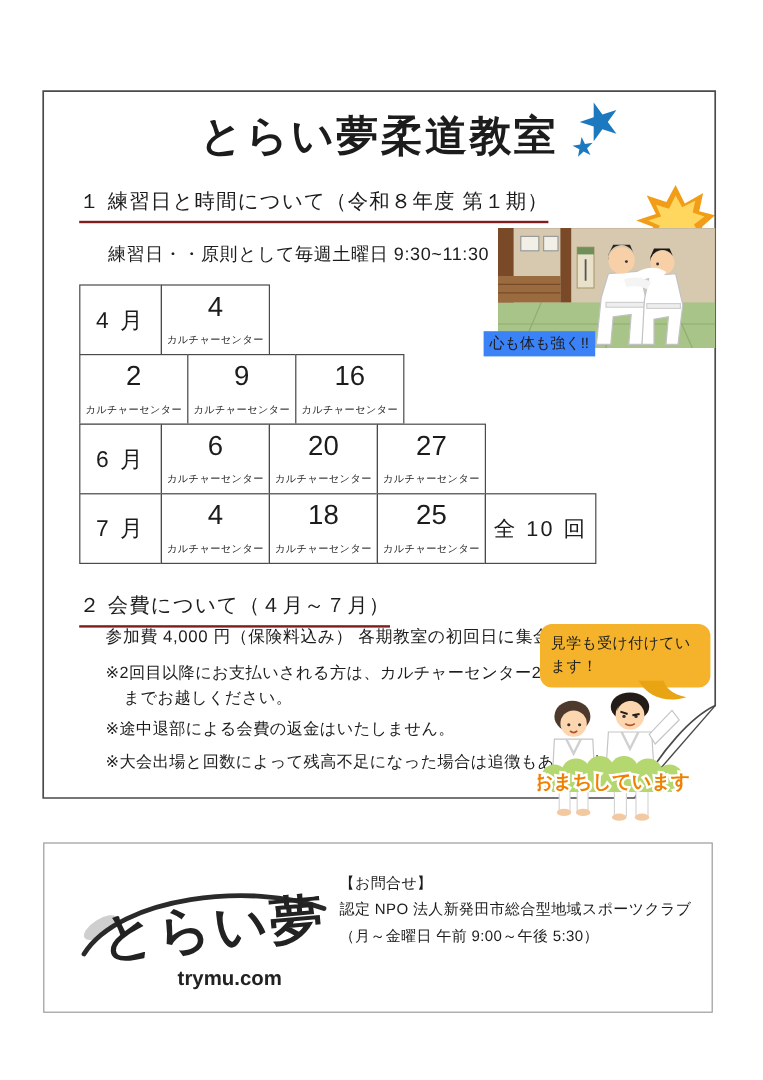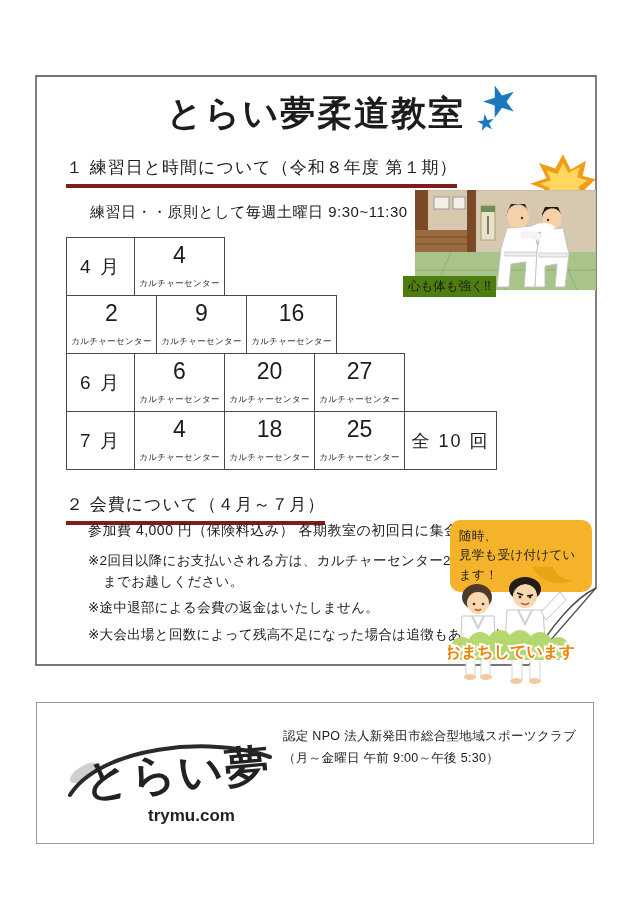--- a/index.html
+++ b/index.html
@@ -6,21 +6,21 @@
   body{
     width:636px;height:900px;position:relative;background:#fff;overflow:hidden;
     font-family:"Liberation Sans","DejaVu Sans",sans-serif;color:#1c1c1c;
   }
   .abs{position:absolute;}
   
   .page-title{left:36px;top:90px;width:560px;text-align:center;font-size:35px;font-weight:700;letter-spacing:2px;z-index:2;}
   .star-big{left:481px;top:80px;font-size:42px;color:#1c78bf;transform:rotate(-18deg);line-height:1;z-index:2;}
   .star-small{left:476px;top:112px;font-size:22px;color:#1c78bf;transform:rotate(-8deg);line-height:1;z-index:2;}
   
-  .h-underline{border-bottom:4px solid #7f1d1d;padding-bottom:5px;width:max-content;}
+  .h-underline{border-bottom:2px solid #7f1d1d;padding-bottom:5px;width:max-content;}
   .heading1{left:66px;top:156px;font-size:17px;letter-spacing:1px;z-index:2;}
   .heading2{left:66px;top:493px;font-size:17px;letter-spacing:1px;z-index:2;}
   .practice-line{left:90px;top:203px;font-size:15px;letter-spacing:0.5px;z-index:2;}
   
   .sched{left:67px;top:238px;z-index:2;}
   .srow{display:flex;}
   .cell{border:1px solid #4a4a4a;margin:-1px 0 0 -1px;background:#fff;box-sizing:border-box;height:59px;}
   .mcell{width:69px;display:flex;align-items:center;justify-content:center;font-size:19px;letter-spacing:2px;text-align:center;}
   .dcell{width:91px;display:flex;flex-direction:column;align-items:center;justify-content:space-between;padding:5px 0 5px 0;}
   .dnum{font-size:23px;line-height:1.1;}
@@ -29,21 +29,21 @@
   
   .fee-line{left:88px;top:522px;font-size:14px;letter-spacing:0.5px;z-index:2;}
   .note{font-size:13.5px;letter-spacing:0.3px;z-index:2;}
   .note1a{left:88px;top:552px;}
   .note1b{left:103px;top:573px;}
   .note2{left:88px;top:599px;}
   .note3{left:88px;top:626px;}
   
   .judo-illust{left:415px;top:190px;z-index:1;}
   .burst{left:528px;top:152px;z-index:0;}
-  .illust-caption{left:403px;top:276px;background:#4d7c0f;padding:2px 5px;font-size:12.5px;z-index:2;}
+  .illust-caption{left:403px;top:276px;background:#3b82f6;padding:2px 5px;font-size:12.5px;z-index:2;}
   
   .bubble{left:450px;top:520px;width:142px;background:#f4b32a;border-radius:10px;padding:7px 9px;box-sizing:border-box;z-index:2;}
   .bubble-line{font-size:12.5px;line-height:1.55;color:#222;letter-spacing:0.3px;}
   .bubble-tail{left:528px;top:567px;z-index:2;}
   
   .kids{left:448px;top:576px;z-index:3;}
   
   .footer-box{left:36px;top:702px;width:558px;height:142px;border:1px solid #9b9b9b;box-sizing:border-box;}
   .logo-swoosh{left:60px;top:733px;}
   .logo-text{left:84px;top:744px;font-size:44px;font-weight:700;transform:rotate(-5deg);letter-spacing:2px;color:#222;font-family:"Liberation Serif","DejaVu Serif",serif;}
@@ -163,21 +163,20 @@
 </div>
 
 <div class="abs heading2 h-underline">２ 会費について（４月～７月）</div>
 <div class="abs fee-line">参加費 4,000 円（保険料込み） 各期教室の初回日に集金</div>
 <div class="abs note note1a">※2回目以降にお支払いされる方は、カルチャーセンター2階窓口</div>
 <div class="abs note note1b">までお越しください。</div>
 <div class="abs note note2">※途中退部による会費の返金はいたしません。</div>
 <div class="abs note note3">※大会出場と回数によって残高不足になった場合は追徴もあります。</div>
 
 <div class="abs bubble">
-  <div class="bubble-line">随時、</div>
   <div class="bubble-line">見学も受け付けています！</div>
 </div>
 <svg class="abs bubble-tail" width="46" height="24">
   <path d="M4,0 C12,14 27,19 44,14 C31,11 27,6 25,0 Z" fill="#e9a414"></path>
 </svg>
 
 <svg class="abs kids" width="126" height="110" viewBox="0 0 126 110">
 
   <ellipse cx="29" cy="21" rx="15" ry="13" fill="#4d3a2c"></ellipse>
   <circle cx="30" cy="27" r="11" fill="#fbd6ae"></circle>
@@ -222,15 +221,16 @@
 </svg>
 
 <div class="abs footer-box"></div>
 <svg class="abs logo-swoosh" width="215" height="95">
   <ellipse cx="24" cy="40" rx="16" ry="7" fill="#cfcfcf" transform="rotate(-32 24 40)"></ellipse>
   <path d="M10,62 C40,14 150,2 210,24" fill="none" stroke="#2a2a2a" stroke-width="4" stroke-linecap="round"></path>
 </svg>
 <div class="abs logo-text">とらい夢</div>
 <div class="abs logo-domain">trymu.com</div>
 <div class="abs contact">
+  <div>【お問合せ】</div>
   <div>認定 NPO 法人新発田市総合型地域スポーツクラブ</div>
   <div>（月～金曜日 午前 9:00～午後 5:30）</div>
 </div>
 
 </body></html>

